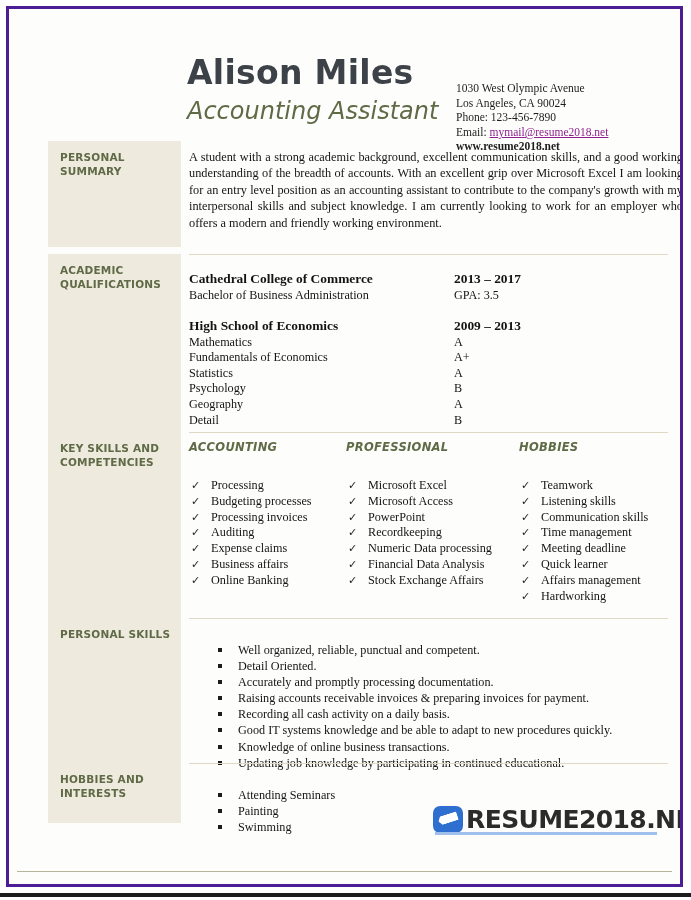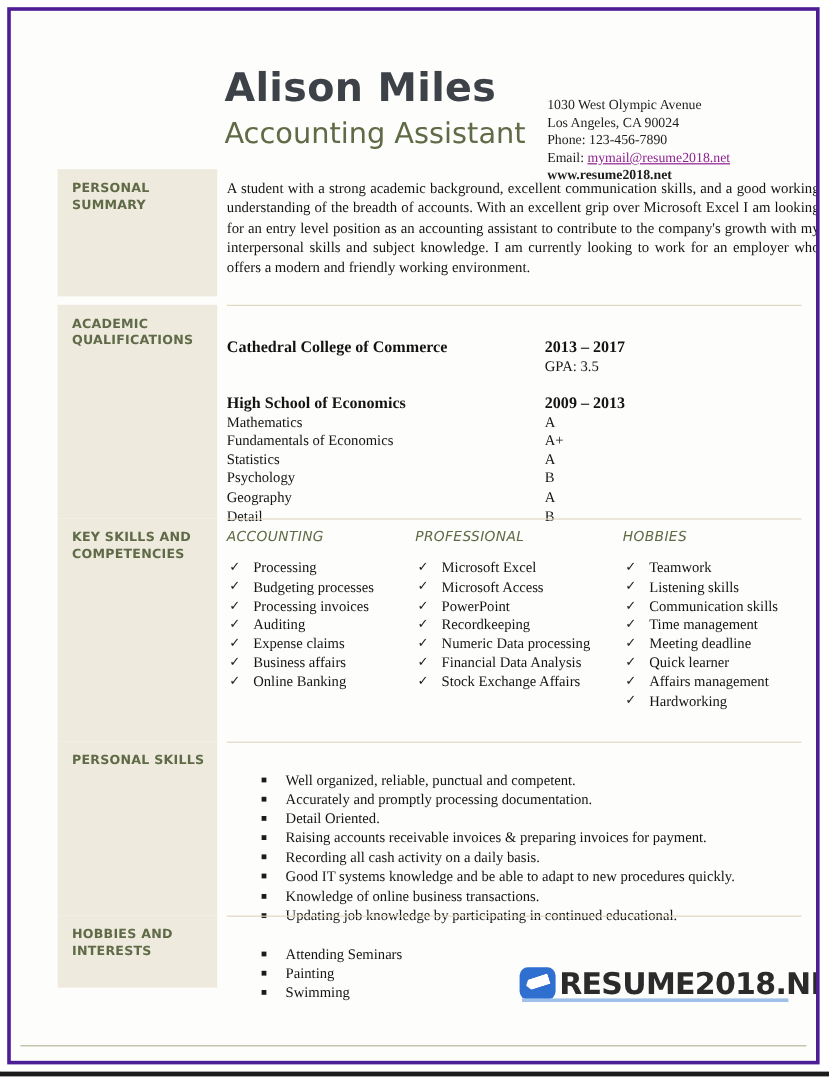--- a/index.html
+++ b/index.html
@@ -53,20 +53,21 @@
     color: #3d4248;
     letter-spacing: 0.3px;
     white-space: nowrap;
   }
   .job-title {
     position: absolute;
     left: 178px;
     top: 58px;
     font-family: "DejaVu Sans", sans-serif;
     font-size: 24px;
+    font-style: italic;
     color: #5f6a46;
     white-space: nowrap;
   }
   .contact {
     position: absolute;
     left: 447px;
     top: 16px;
     font-family: "Liberation Serif", serif;
     font-size: 11.5px;
     color: #1d1d1d;
@@ -129,21 +130,21 @@
   
   .summary-text {
     margin: 0;
     padding: 8px 10px 0 0;
     text-align: justify;
     line-height: 16.4px;
     font-size: 12.3px;
   }
 
   
-  .edu-block { padding-top: 26px; }
+  .edu-block { padding-top: 16px; }
   .edu-row {
     position: relative;
     height: 15.6px;
     line-height: 15.6px;
   }
   .edu-row .left {
     position: absolute;
     left: 0;
     top: 0;
   }
@@ -165,24 +166,24 @@
     position: absolute;
     top: 8px;
   }
   .skill-col-0 { left: 0; width: 155px; }
   .skill-col-1 { left: 157px; width: 170px; }
   .skill-col-2 { left: 330px; width: 160px; }
   .skill-head {
     font-family: "DejaVu Sans", sans-serif;
     font-size: 11.5px;
     font-style: italic;
-    font-weight: normal;
+    font-weight: bold;
     color: #5f6a46;
     letter-spacing: 0.3px;
-    margin-bottom: 12px;
+    margin-bottom: 24px;
     white-space: nowrap;
   }
   .skill-item {
     position: relative;
     padding-left: 22px;
     line-height: 15.3px;
     font-size: 12.2px;
     margin-bottom: 0.5px;
   }
   .skill-item .tick {
@@ -300,20 +301,21 @@
     <div class="sidebar-cell">
       <div class="sidebar-label">ACADEMIC QUALIFICATIONS</div>
     </div>
     <div class="content-cell">
       <div class="edu-block">
         <div class="edu-row edu-head">
           <span class="left">Cathedral College of Commerce</span>
           <span class="right">2013 – 2017</span>
         </div>
         <div class="edu-row">
+          <span class="left">Bachelor of Business Administration</span>
           <span class="right">GPA: 3.5</span>
         </div>
       </div>
       <div class="edu-gap"></div>
       <div>
         <div class="edu-row edu-head">
           <span class="left">High School of Economics</span>
           <span class="right">2009 – 2013</span>
         </div>
         <div class="edu-row">
@@ -389,22 +391,22 @@
   </div>
 
   <div class="section" style="top:609px; height:145px;">
     <div class="divider"></div>
     <div class="sidebar-cell">
       <div class="sidebar-label">PERSONAL SKILLS</div>
     </div>
     <div class="content-cell">
       <ul class="bullet-list">
         <li><span class="sq"></span><span>Well organized, reliable, punctual and competent.</span></li>
+        <li><span class="sq"></span><span>Detail Oriented.</span></li>
         <li><span class="sq"></span><span>Accurately and promptly processing documentation.</span></li>
-        <li><span class="sq"></span><span>Detail Oriented.</span></li>
         <li><span class="sq"></span><span>Raising accounts receivable invoices &amp; preparing invoices for payment.</span></li>
         <li><span class="sq"></span><span>Recording all cash activity on a daily basis.</span></li>
         <li><span class="sq"></span><span>Good IT systems knowledge and be able to adapt to new procedures quickly.</span></li>
         <li><span class="sq"></span><span>Knowledge of online business transactions.</span></li>
         <li><span class="sq"></span><span>Updating job knowledge by participating in continued educational.</span></li>
       </ul>
     </div>
   </div>
 
   <div class="section" style="top:754px; height:60px;">

